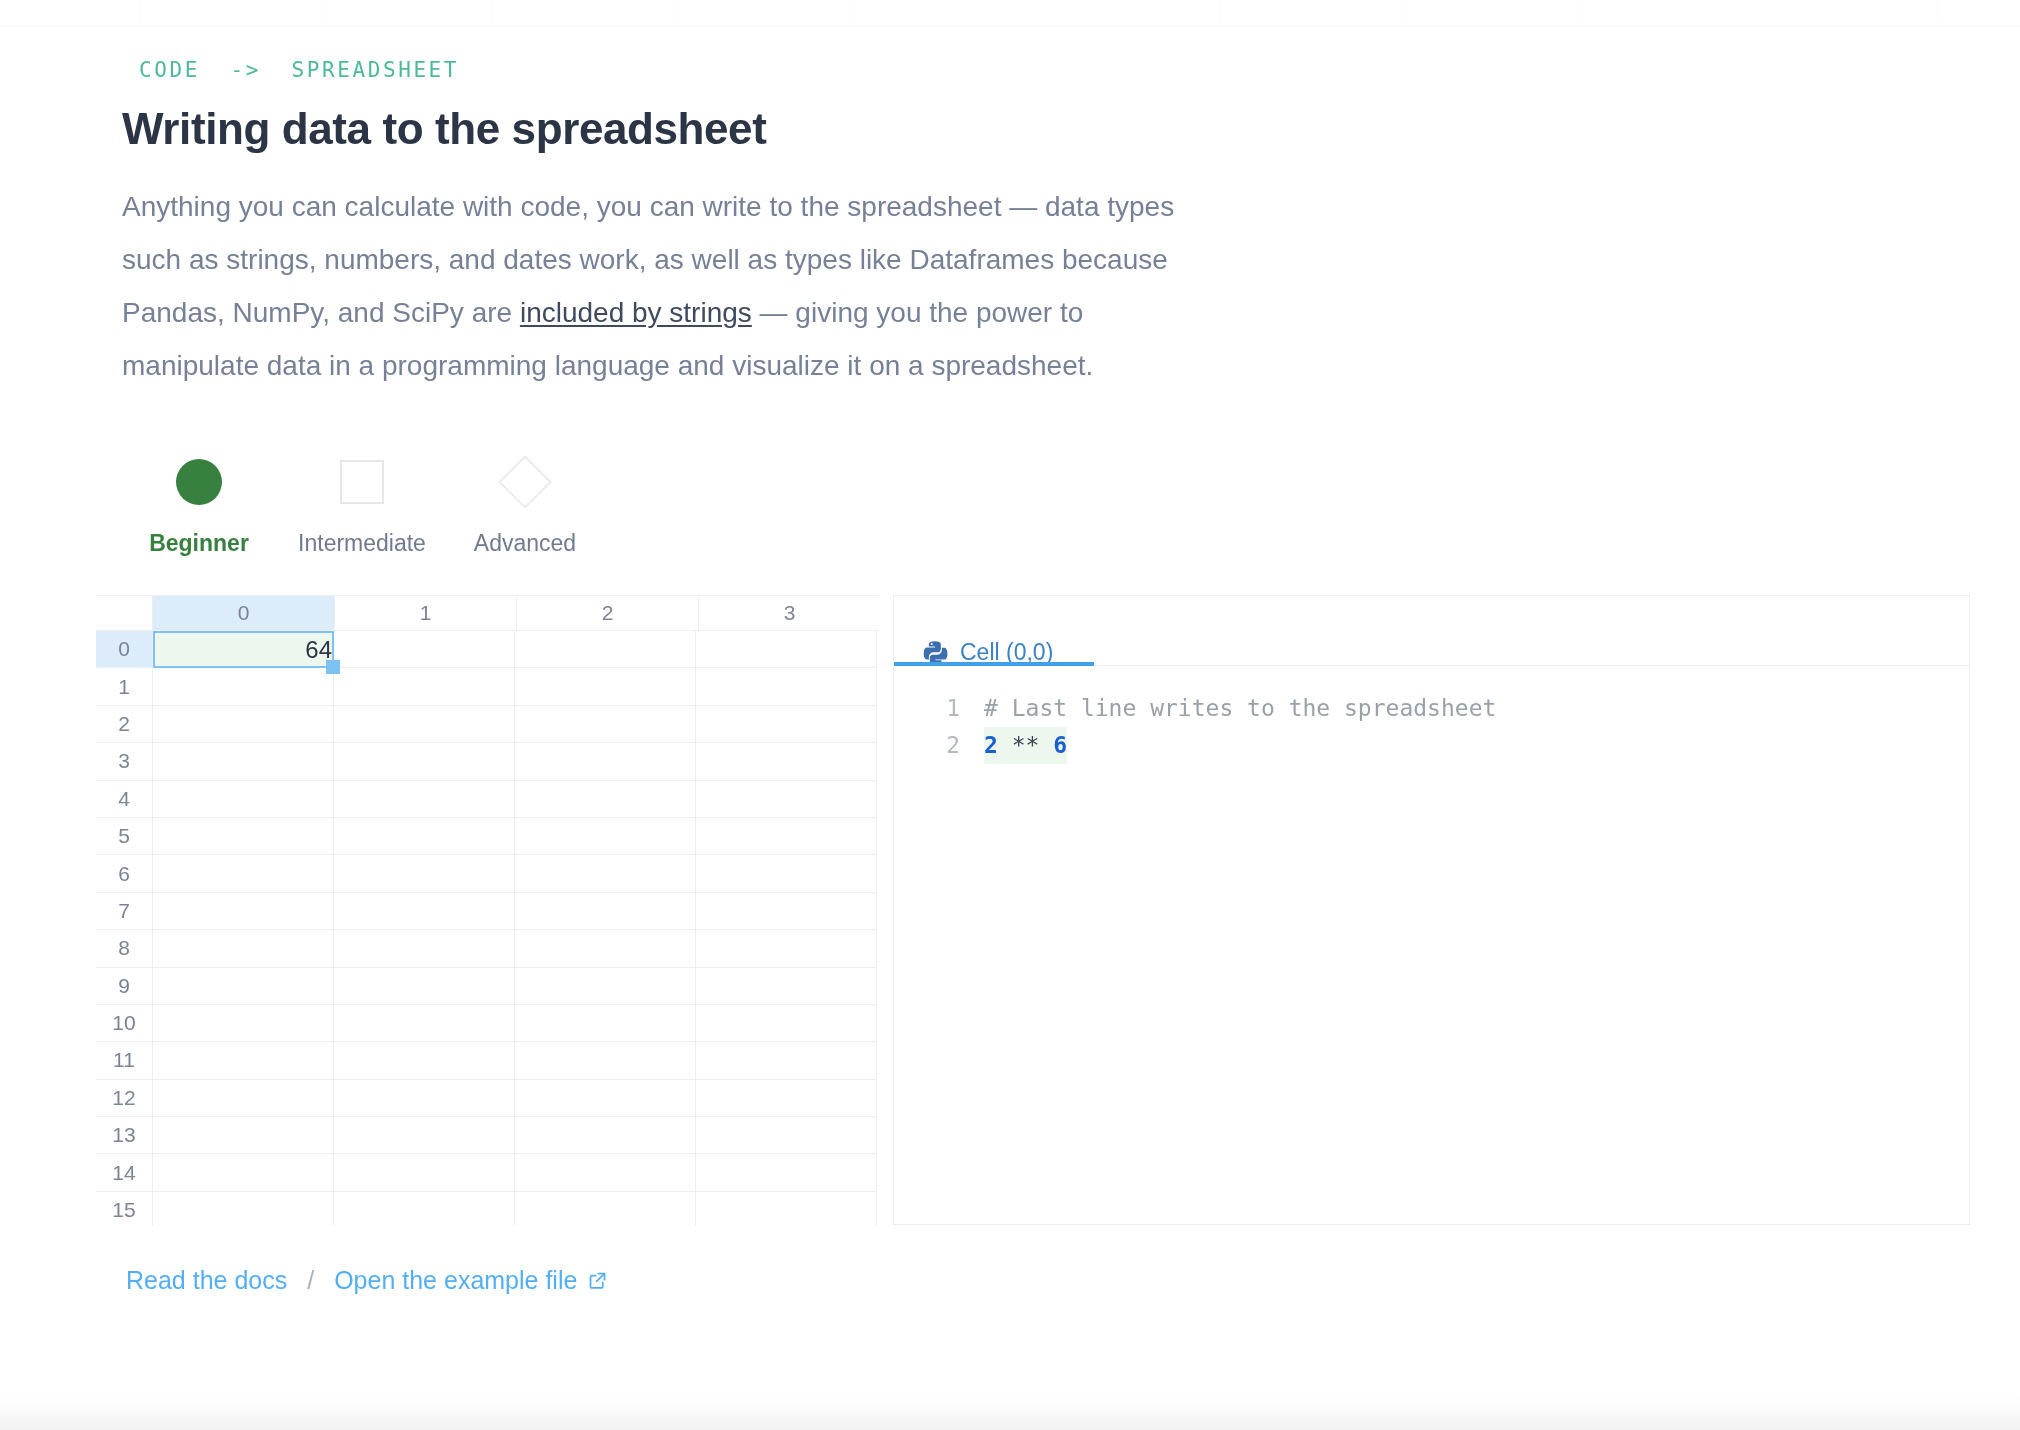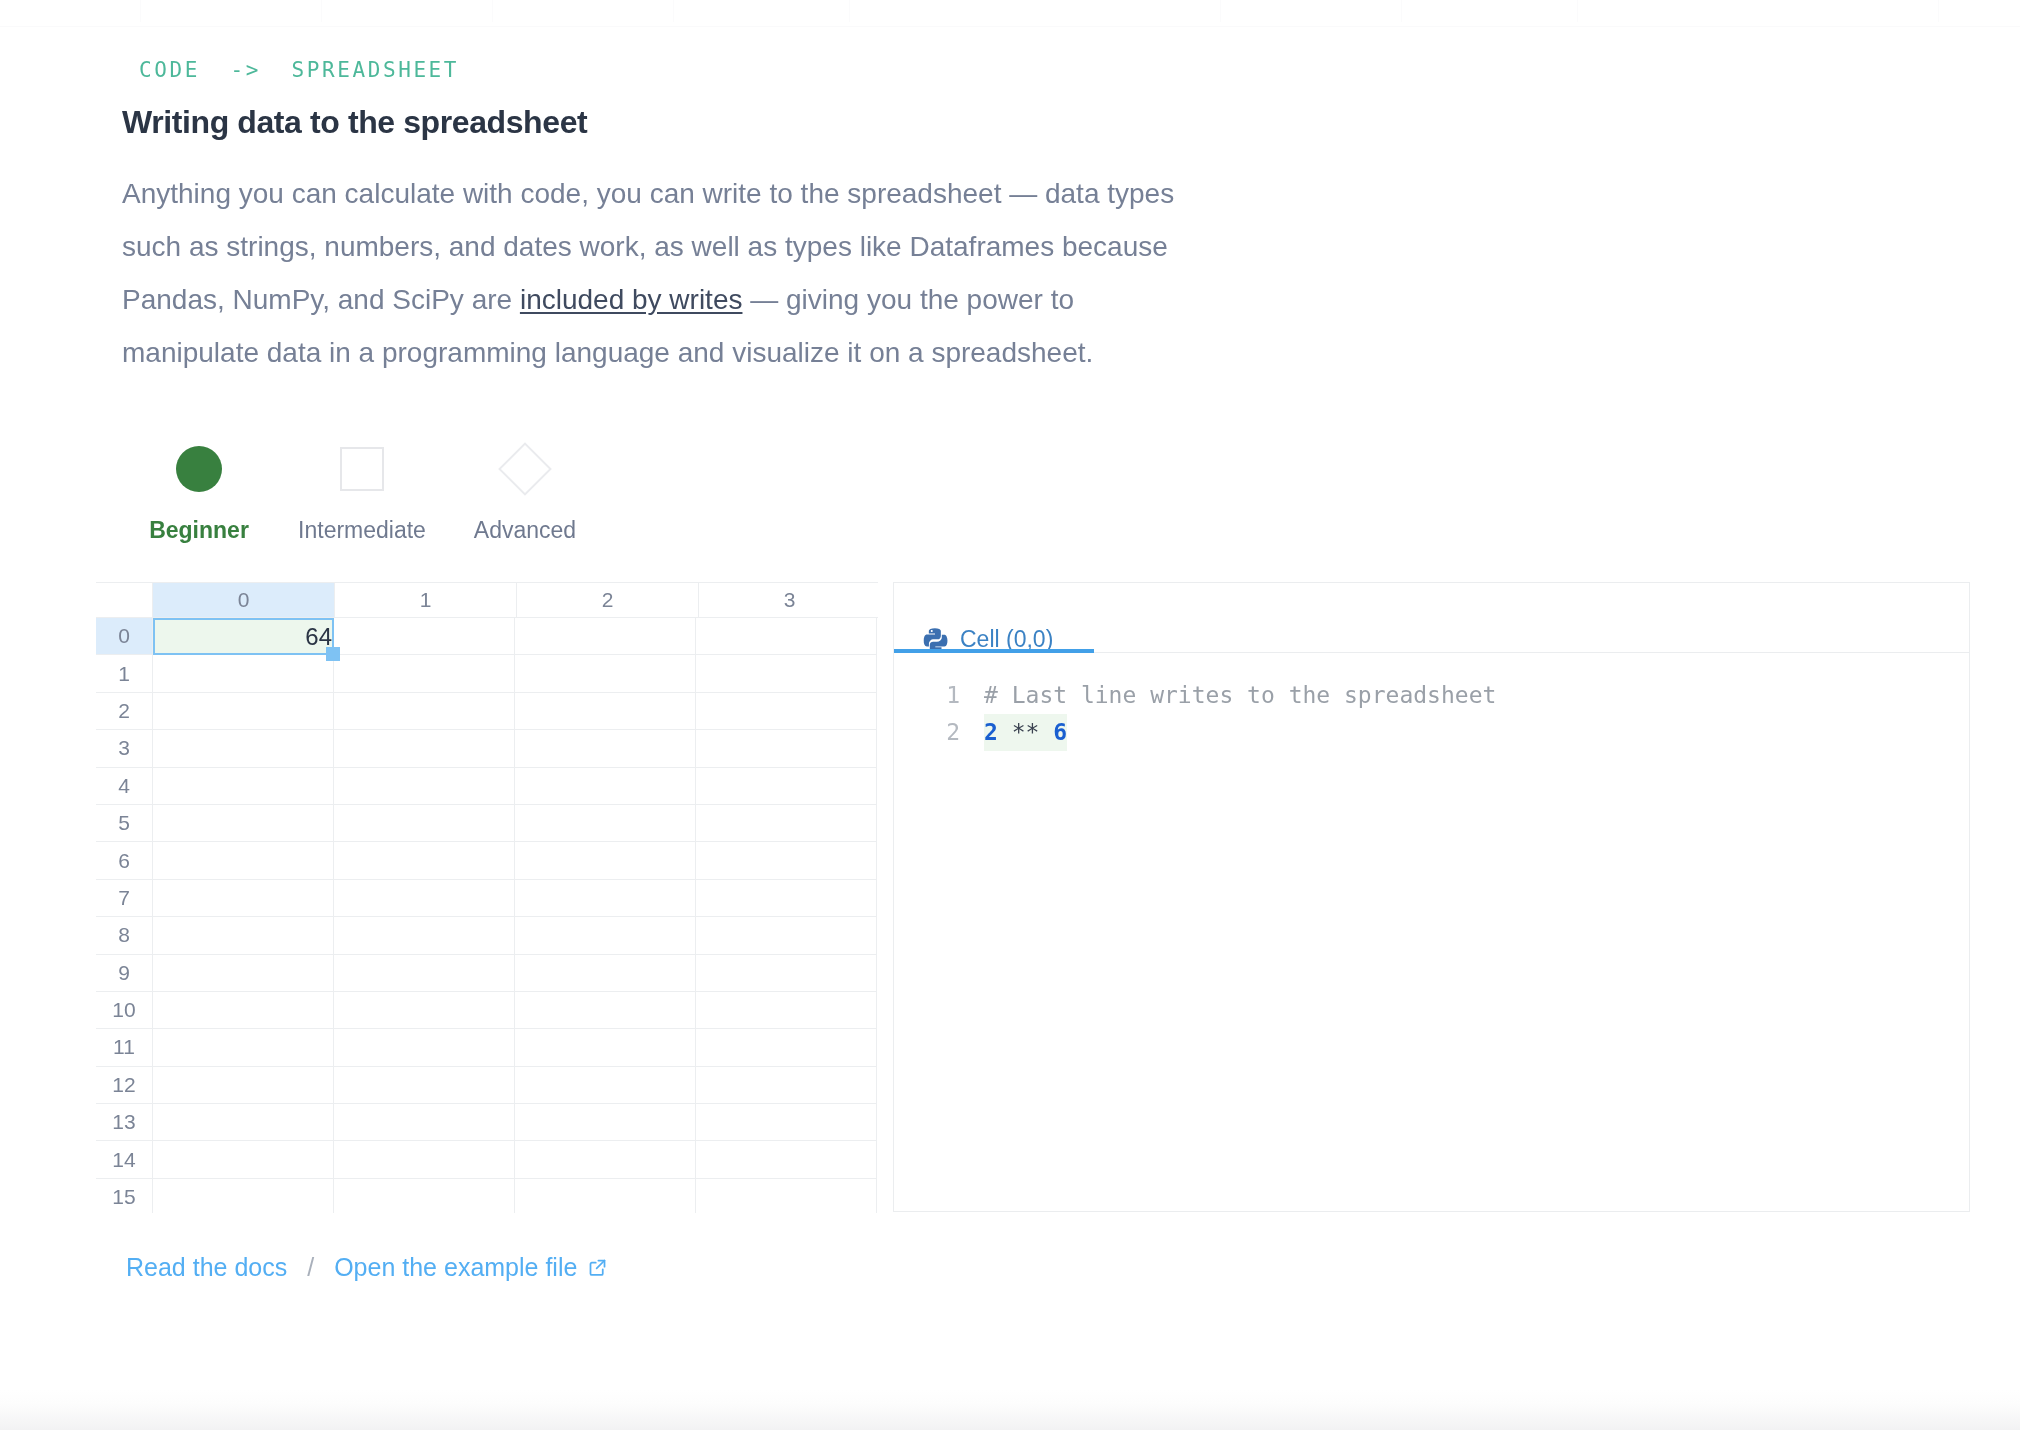--- a/index.html
+++ b/index.html
@@ -68,21 +68,21 @@
     font-family: "DejaVu Sans Mono", "Liberation Mono", monospace;
     font-size: 21px;
     letter-spacing: 2.6px;
     color: #4db89a;
     margin: 0 0 22px 17px;
     white-space: pre;
   }
 
   .headline {
     font-family: "Liberation Sans", sans-serif;
-    font-size: 32px;
+    font-size: 44px;
     font-weight: bold;
     color: #2b3545;
     margin: 0 0 26px 0;
     letter-spacing: -0.4px;
   }
 
   .lede {
     font-size: 28px;
     line-height: 53px;
     color: #768096;
@@ -348,21 +348,21 @@
       <i style="width:360px"></i>
   </div>
   <div class="top-divider"></div>
 
   <div class="content">
 
     <p class="eyebrow">CODE  -&gt;  SPREADSHEET</p>
 
     <h1 class="headline">Writing data to the spreadsheet</h1>
 
-    <p class="lede"><span>Anything you can calculate with code, you can write to the spreadsheet — data types such as strings, numbers, and dates work, as well as types like Dataframes because Pandas, NumPy, and SciPy are </span><a class="inline-link">included by writes</a><span> — giving you the power to manipulate data in a programming language and visualize it on a spreadsheet.</span></p>
+    <p class="lede"><span>Anything you can calculate with code, you can write to the spreadsheet — data types such as strings, numbers, and dates work, as well as types like Dataframes because Pandas, NumPy, and SciPy are </span><a class="inline-link">included by strings</a><span> — giving you the power to manipulate data in a programming language and visualize it on a spreadsheet.</span></p>
 
     <div class="levels">
 
       <div class="level is-active">
         <span class="level-glyph">
           <span class="glyph-circle"></span>
         </span>
         <span class="level-label">Beginner</span>
       </div>
 

